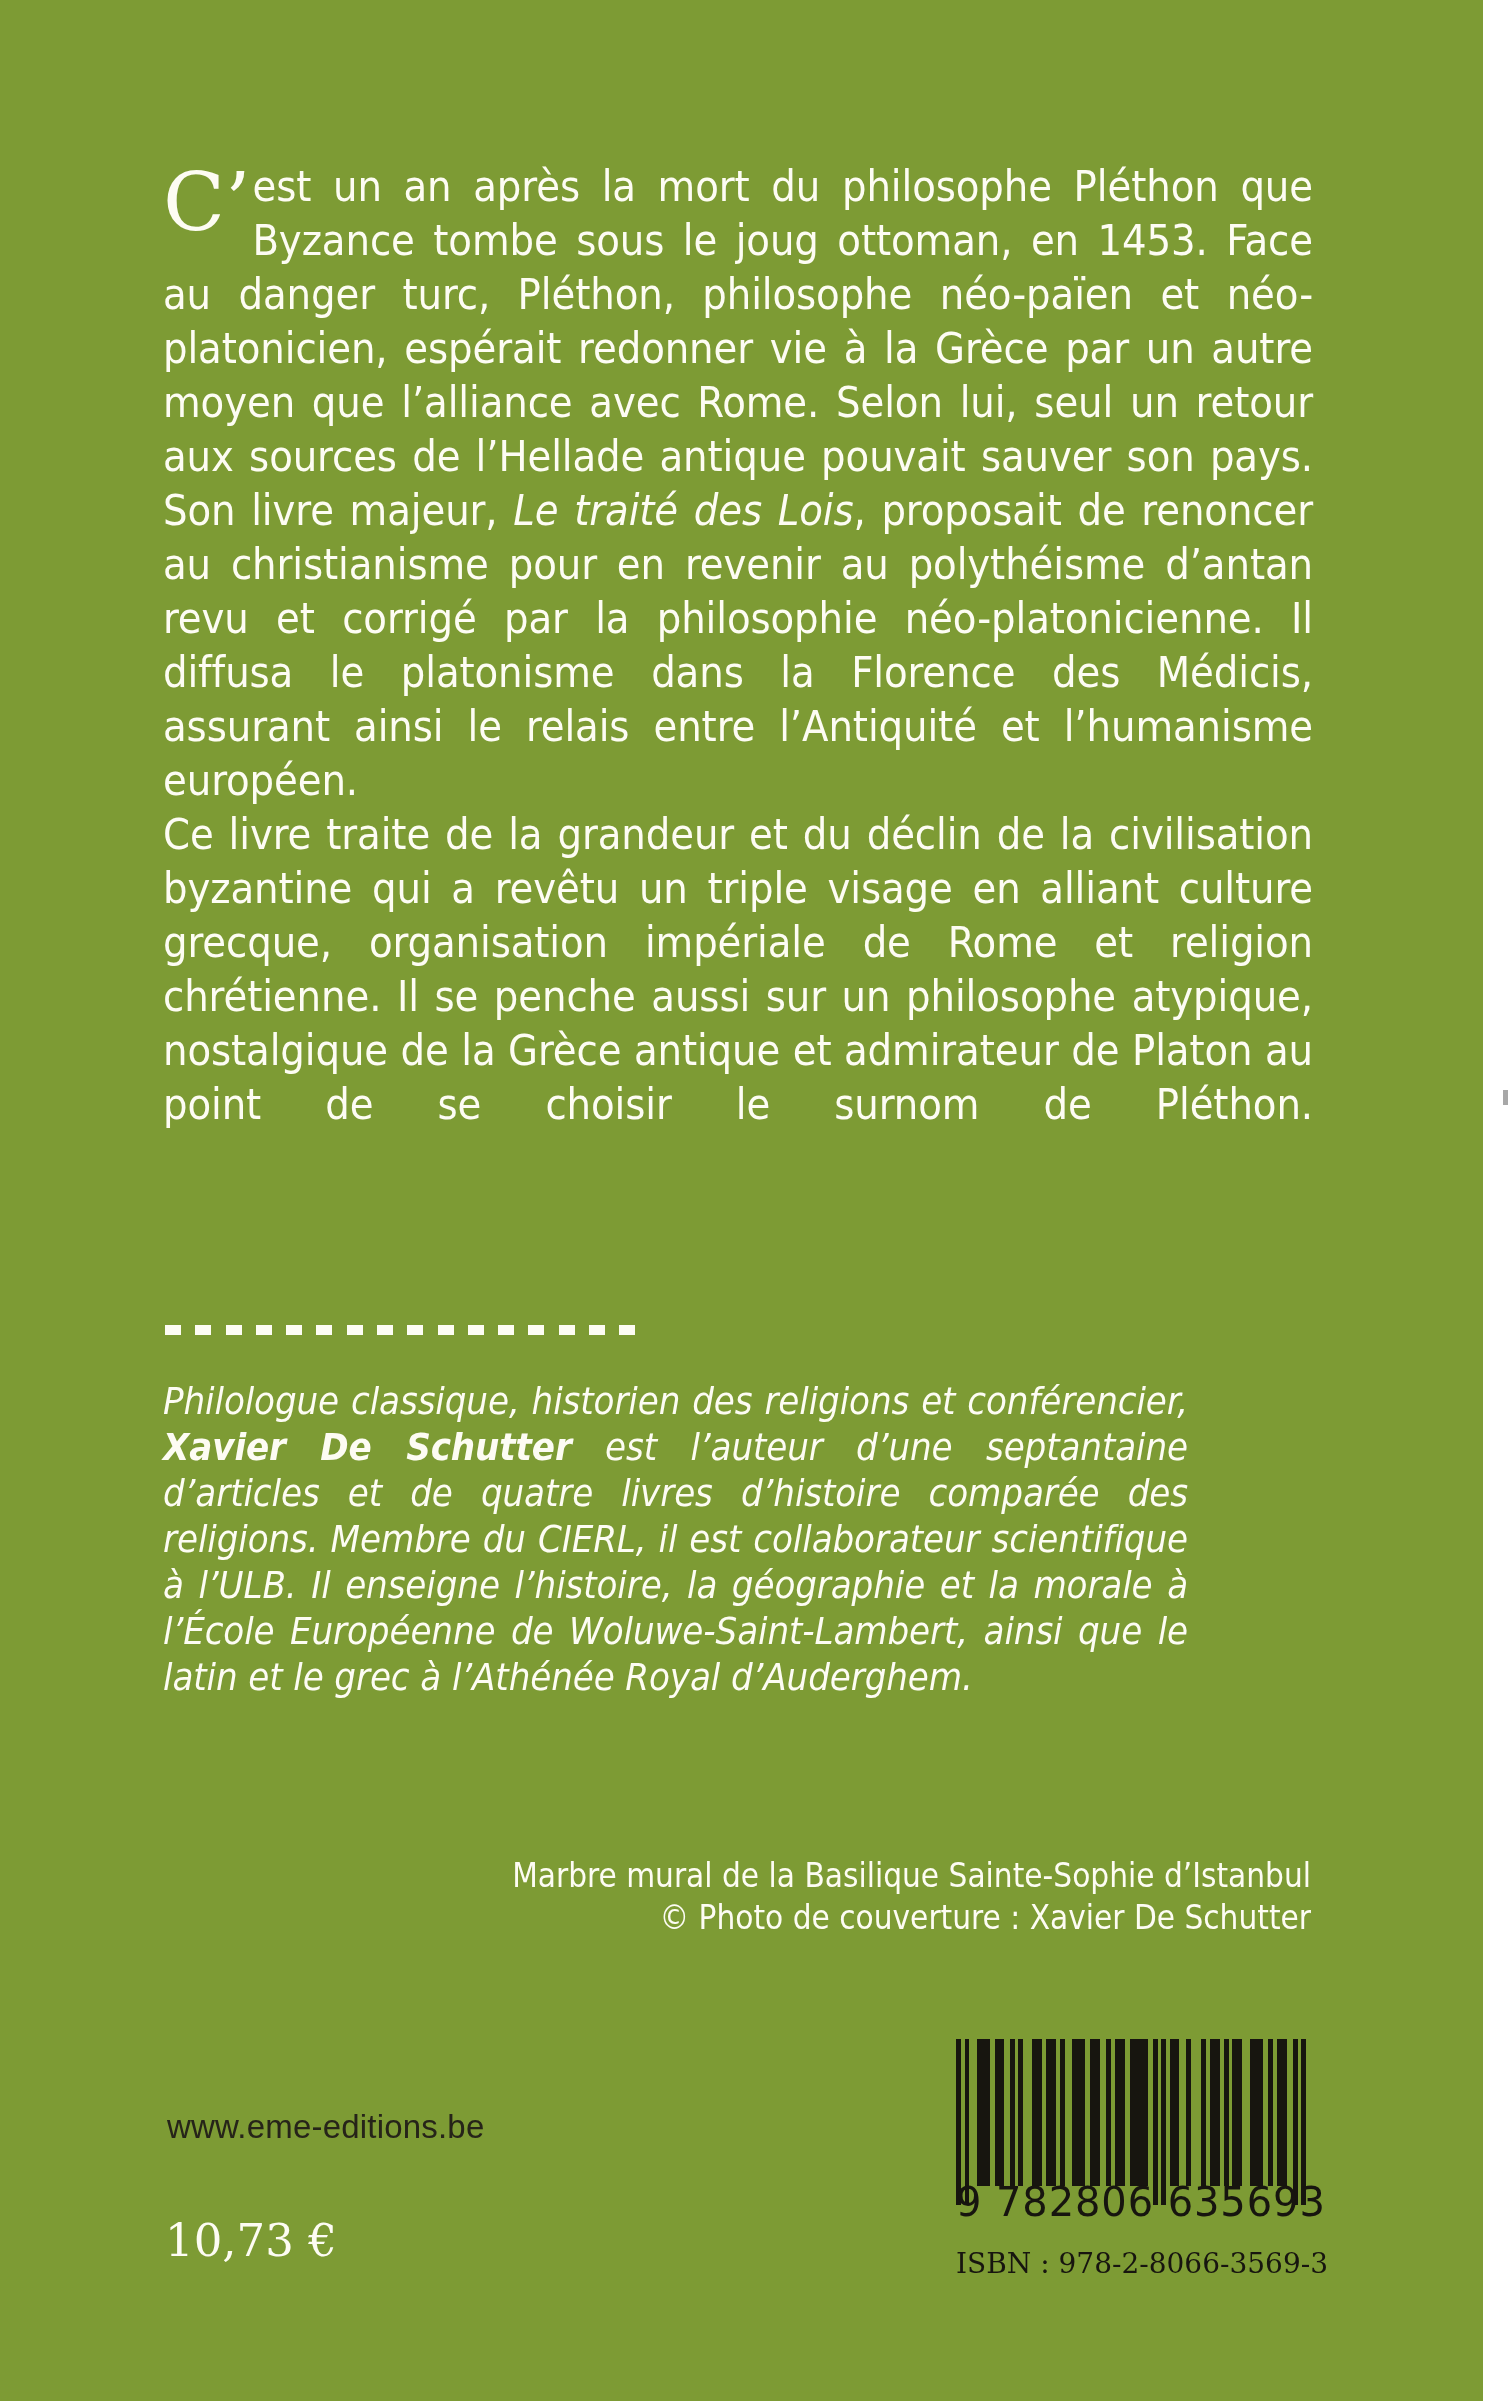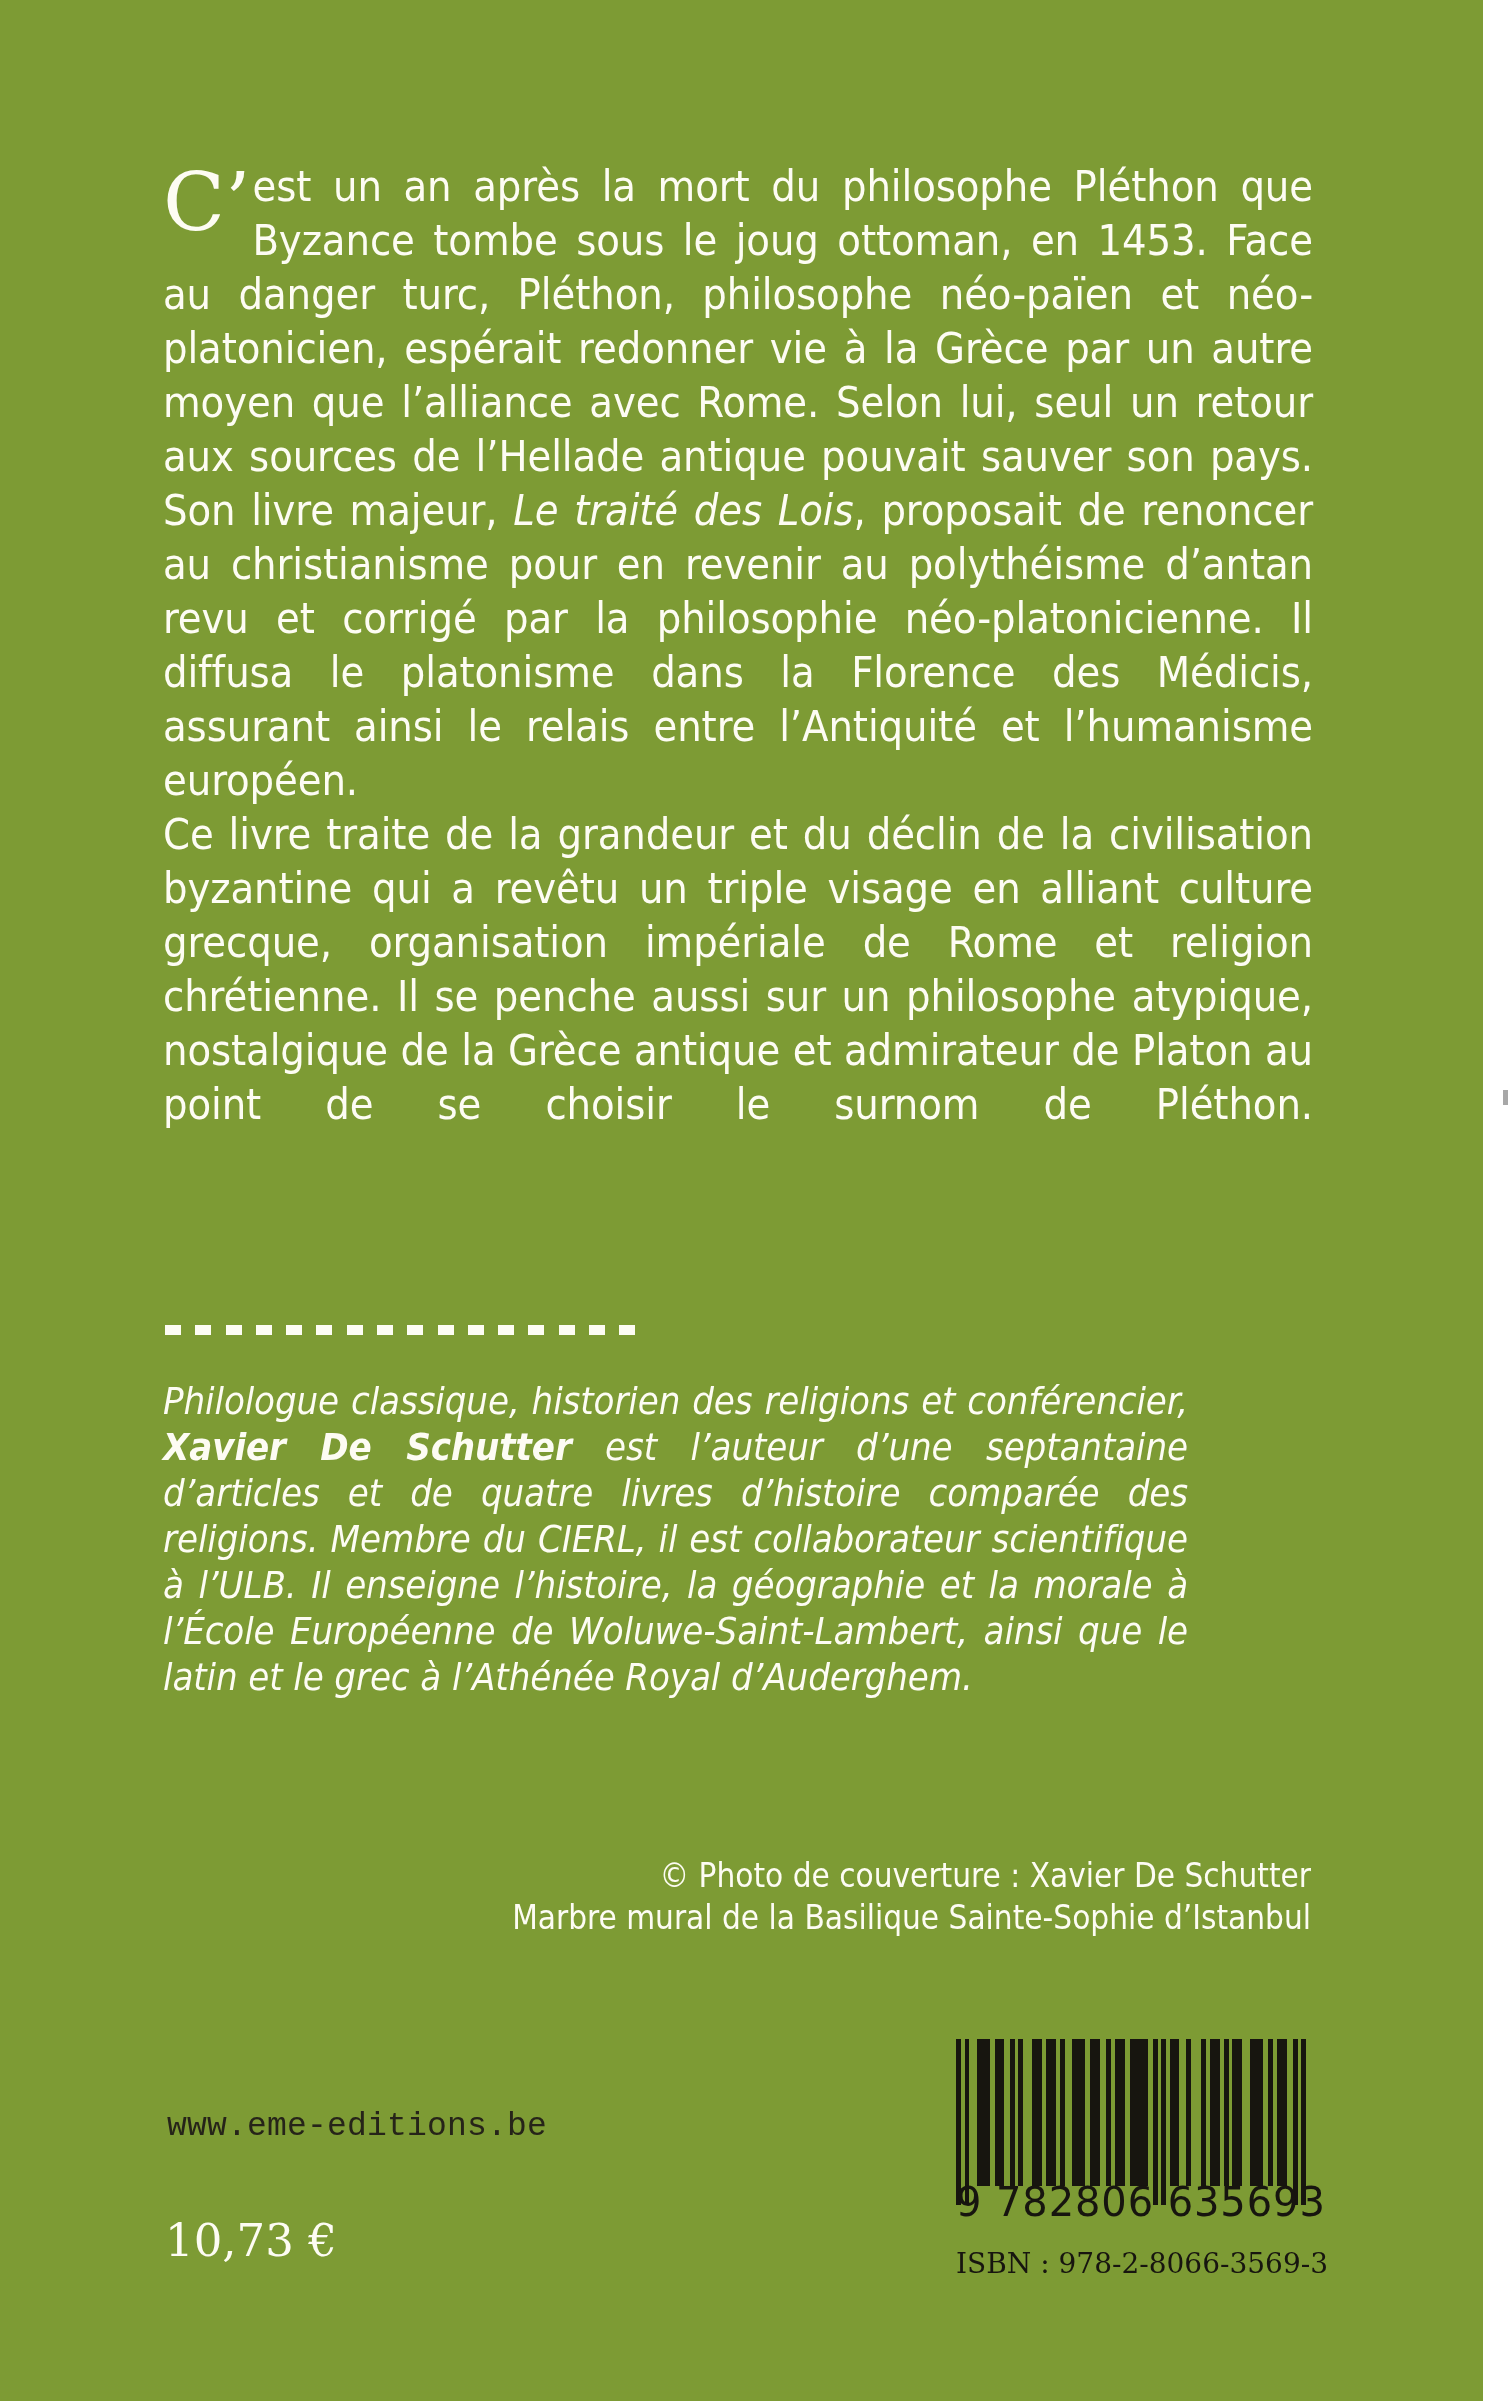--- a/index.html
+++ b/index.html
@@ -126,21 +126,21 @@
     text-align: right;
   }
   .credit div { white-space: nowrap; }
 
   
   .pub-url {
     position: absolute;
     left: 167px;
     top: 2108px;
     color: #262419;
-    font-family: Liberation Mono, monospace;
+    font-family: Liberation Sans, sans-serif;
     font-size: 33px;
     line-height: 38px;
     letter-spacing: 0.2px;
   }
 
   
   .price {
     position: absolute;
     left: 165px;
     top: 2214px;
@@ -223,22 +223,22 @@
       <span class="dash" style="left: 394px;"></span>
       <span class="dash" style="left: 424px;"></span>
       <span class="dash" style="left: 454px;"></span>
     </div>
 
   <div class="bio">
     <p><span>Philologue classique, historien des religions et conférencier, </span><span class="author-name">Xavier De Schutter</span><span> est l’auteur d’une septantaine d’articles et de quatre livres d’histoire comparée des religions. Membre du CIERL, il est collaborateur scientifique à l’ULB. Il enseigne l’histoire, la géographie et la morale à l’École Européenne de Woluwe-Saint-Lambert, ainsi que le latin et le grec à l’Athénée Royal d’Auderghem.</span></p>
   </div>
 
   <div class="credit">
+    <div>Marbre mural de la Basilique Sainte-Sophie d’Istanbul</div>
     <div>© Photo de couverture : Xavier De Schutter</div>
-    <div>Marbre mural de la Basilique Sainte-Sophie d’Istanbul</div>
   </div>
 
   <div class="pub-url">www.eme-editions.be</div>
 
   <div class="price">10,73 €</div>
 
   <div class="barcode-block">
     <div class="barcode-bars">
         <span class="bar guard" style="left: 0px; width: 4.7px;"></span>
         <span class="bar guard" style="left: 8.5px; width: 4.7px;"></span>

